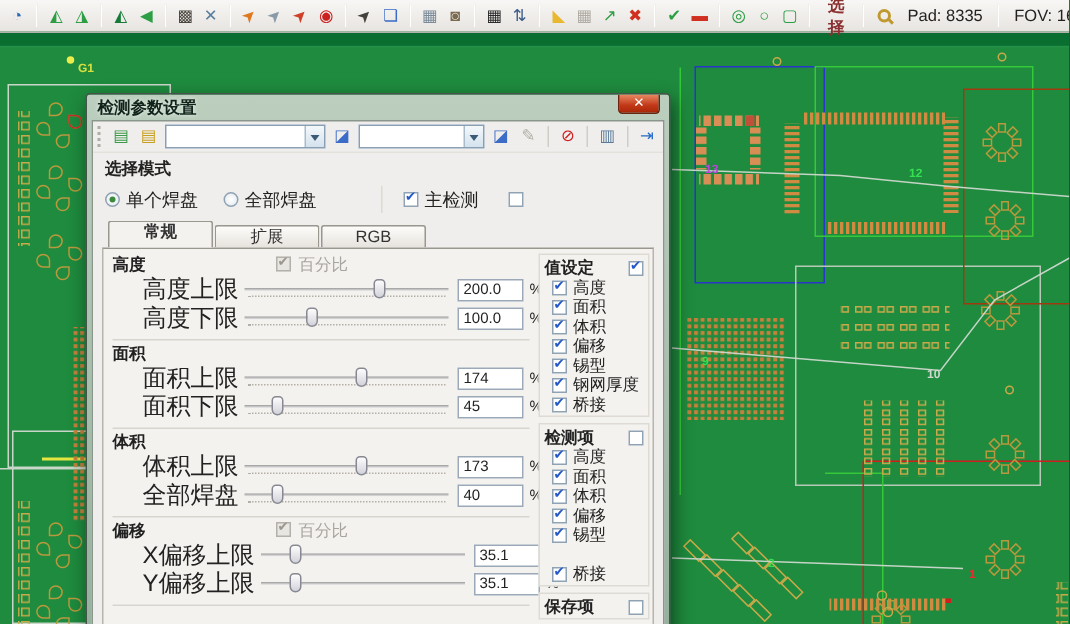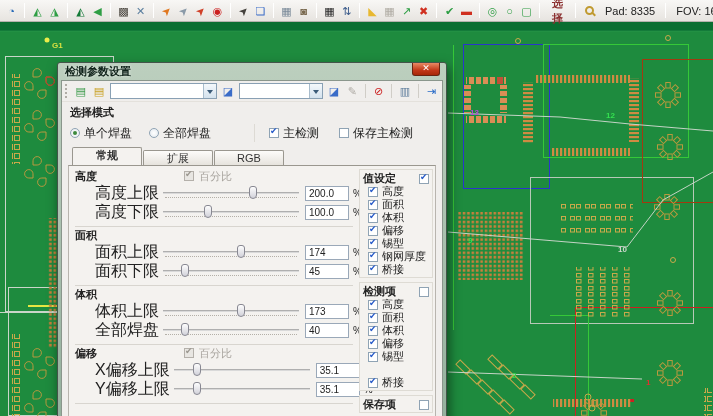--- a/index.html
+++ b/index.html
@@ -326,21 +326,20 @@
               <span class="radio"></span>
               <span class="lab">全部焊盘</span>
             </span>
             <span class="vsep"></span>
             <span class="opt" style="margin-right: 20px;">
               <span class="cb on"></span>
               <span class="lab">主检测</span>
             </span>
             <span class="opt" style="margin-right: 20px;">
               <span class="cb"></span>
-              <span class="lab">保存主检测</span>
             </span>
           </div>
       </div>
       <div class="tabs">
           <span class="tab active">常规</span>
           <span class="tab">扩展</span>
           <span class="tab">RGB</span>
         </div>
       <div class="panel">
         <div class="lcol">

